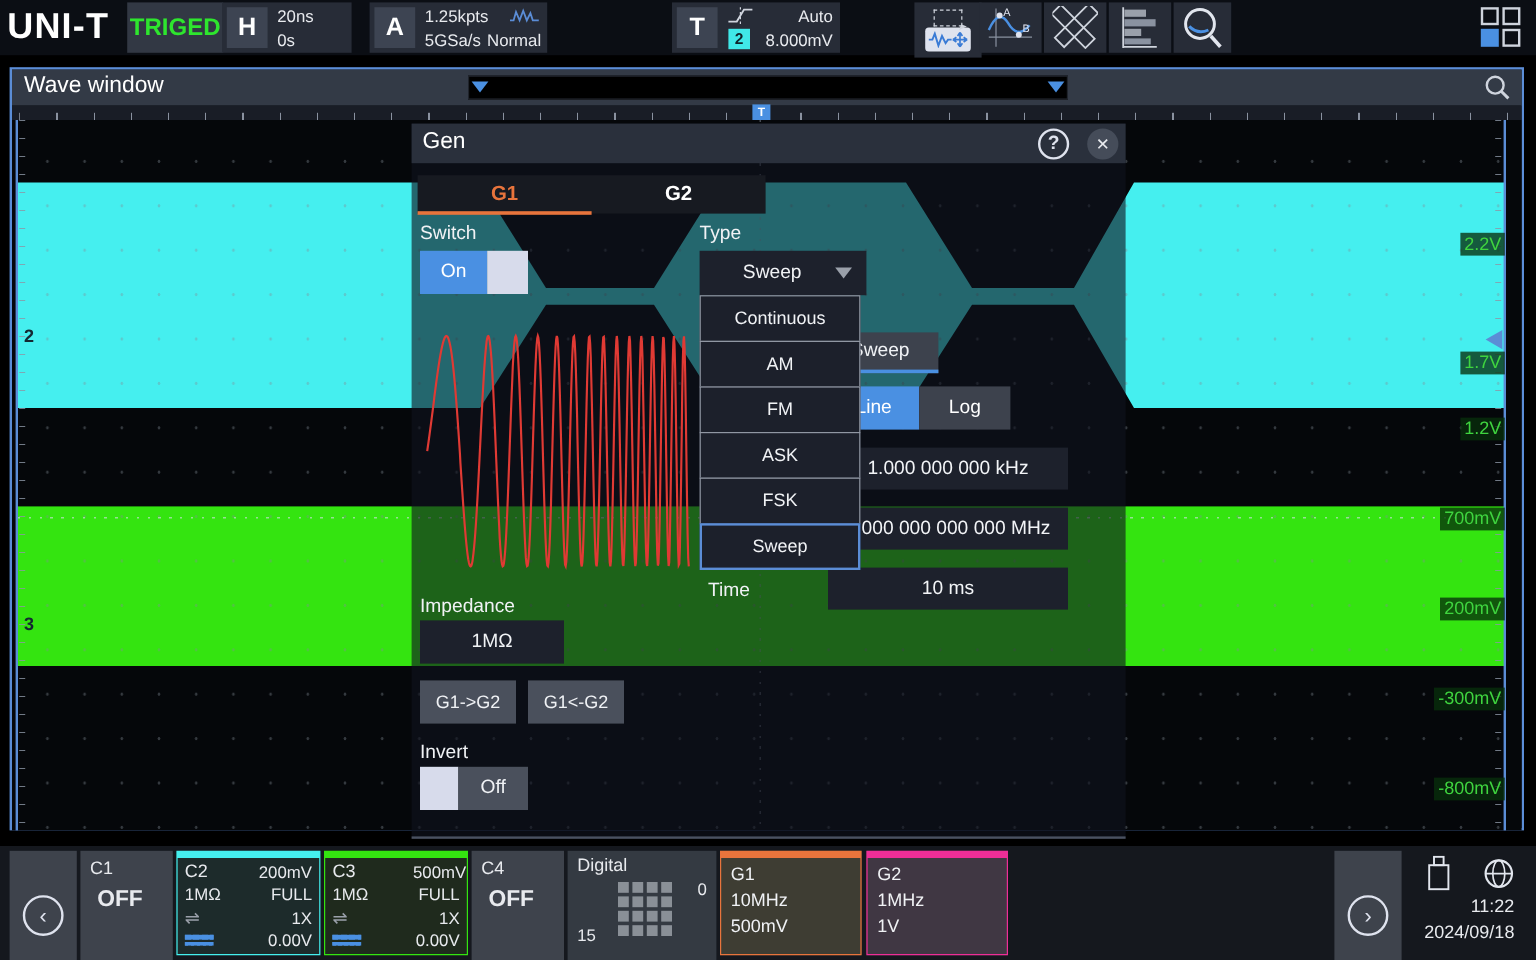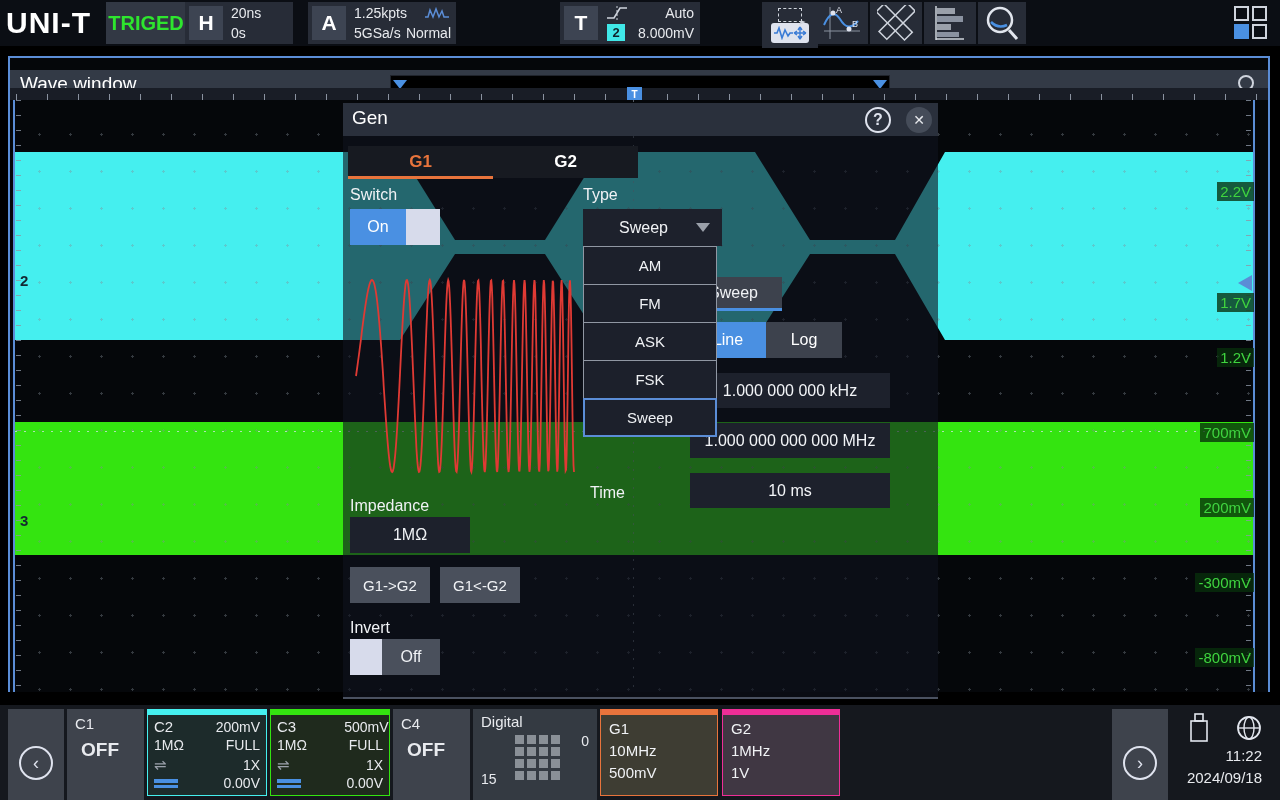--- a/index.html
+++ b/index.html
@@ -19,21 +19,21 @@
           align-items:center;justify-content:center;font-size:20px;font-weight:bold;color:#2ee62e;}
   .tv{position:absolute;font-size:14px;color:#e8eaee;}
   .cyanbadge{position:absolute;background:#40e8e8;color:#10232a;font-weight:bold;
              font-size:13px;width:18px;height:17px;display:flex;align-items:center;justify-content:center;}
   .icontile{position:absolute;top:2px;width:52px;height:42px;background:#272c37;
             display:flex;align-items:center;justify-content:center;}
 
   
   .wavewin{left:8px;top:56px;width:1262px;height:636px;border:2px solid #5b8dd6;
            background:#05070a;}
-  .wwheader{left:0;top:12px;width:1258px;height:30px;background:#333a46;}
+  .wwheader{left:0;top:0;width:1258px;height:30px;background:#333a46;}
   .wwtitle{left:10px;top:3px;font-size:19px;color:#fff;}
   .overview{left:380px;top:5px;width:500px;height:20px;background:#000;border:1px solid #20242c;}
   .tri{width:0;height:0;border-left:7px solid transparent;border-right:7px solid transparent;
        border-top:9px solid #4a90e2;position:absolute;top:4px;}
   .ruler{left:0;top:30px;width:1258px;height:12px;background:#191d26;
          background-image:repeating-linear-gradient(90deg,#8a92a0 0 1px,transparent 1px 31px);
          background-size:100% 6px;background-position:6px bottom;background-repeat:no-repeat;}
   .tmarker{left:617px;top:29px;width:15px;height:14px;background:#4a90e2;color:#fff;
            font-size:10px;font-weight:bold;display:flex;align-items:center;justify-content:center;}
   .plot{left:0;top:42px;width:1258px;height:592px;background:#05070a;}
@@ -223,21 +223,21 @@
     <div class="abs crossv"></div>
     <div class="abs vline-blue" style="left:3px;"></div>
     <div class="abs vline-blue" style="left:1243px;"></div>
     <div class="abs edgeticks" style="left:6px;"></div>
     <div class="abs edgeticks" style="left:1236px;"></div>
 
     <div class="chtag" style="left:10px;top:172px;">2</div>
     <div class="chtag" style="left:10px;top:412px;">3</div>
     <div class="abs trigarrow"></div>
 
-    <div class="vlab" style="top:82px;">2.2V</div>
+    <div class="vlab" style="top:94px;">2.2V</div>
     <div class="vlab" style="top:173px;margin-top:20px;">1.7V</div>
     <div class="vlab" style="top:248px;text-align:center;">1.2V</div>
     <div class="vlab" style="top:323px;">700mV</div>
     <div class="vlab" style="top:398px;">200mV</div>
     <div class="vlab" style="top:473px;">-300mV</div>
     <div class="vlab" style="top:548px;">-800mV</div>
 
     <div class="tlab" style="left:130px;">-80ns</div>
     <div class="tlab" style="left:255px;">-60ns</div>
     <div class="tlab" style="left:380px;">-40ns</div>
@@ -293,20 +293,21 @@
   <div class="graybtn" style="left:7px;top:464px;width:80px;height:36px;">G1-&gt;G2</div>
   <div class="graybtn" style="left:97px;top:464px;width:80px;height:36px;">G1&lt;-G2</div>
 
   <div class="dlabel" style="left:7px;top:516px;">Invert</div>
   <div class="toggle" style="left:7px;top:536px;">
     <div style="width:32px;background:#d7dbeb;"></div>
     <div style="width:58px;background:#4a505c;display:flex;align-items:center;justify-content:center;font-size:16px;color:#f0f2f5;">Off</div>
   </div>
 
   <div class="abs ddmenu">
+    <div class="dditem">Continuous</div>
     <div class="dditem">AM</div>
     <div class="dditem">FM</div>
     <div class="dditem">ASK</div>
     <div class="dditem">FSK</div>
     <div class="dditem sel">Sweep</div>
   </div>
 </div>
 
 <div class="abs bottombar">
   <div class="bcard" style="left:8px;width:56px;display:flex;align-items:center;justify-content:center;">

